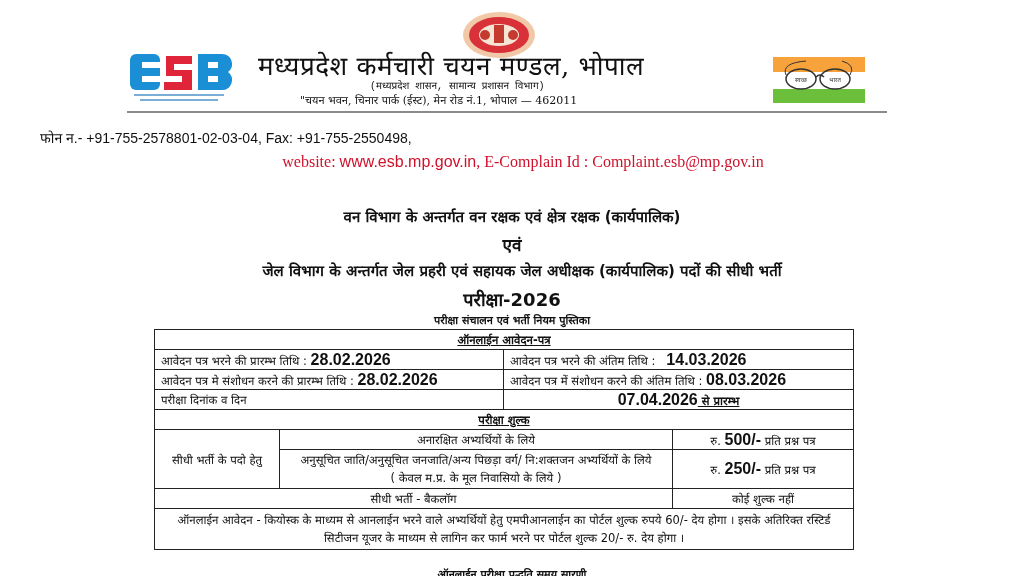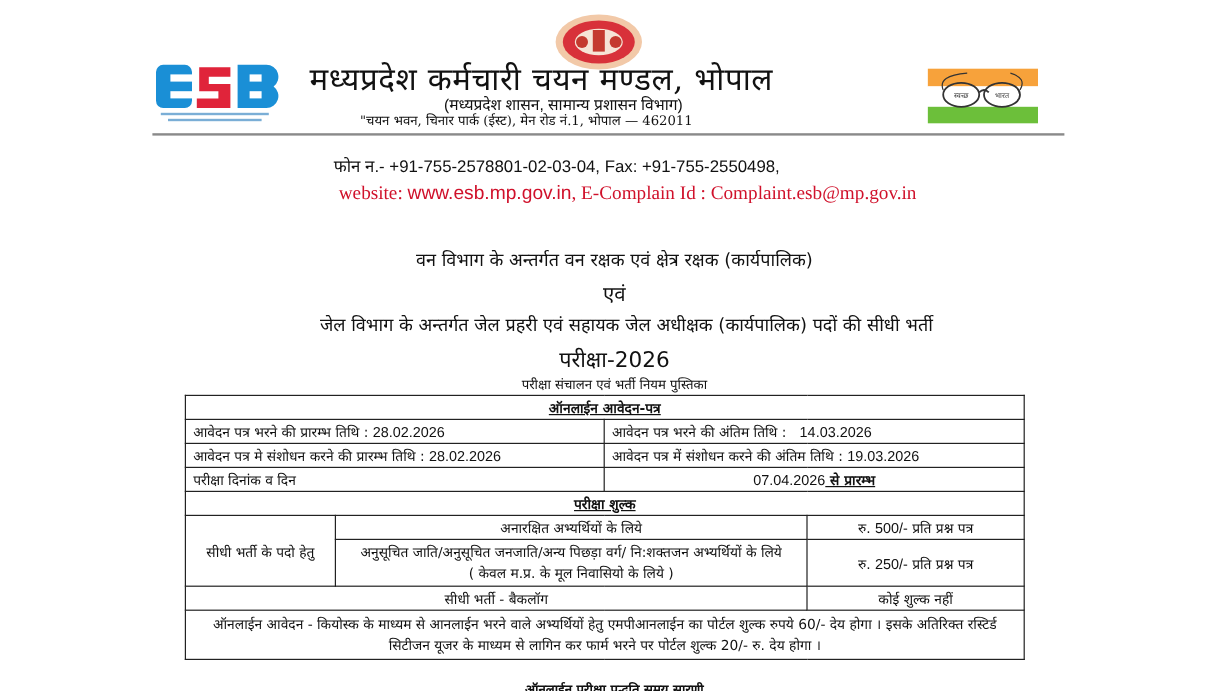--- a/index.html
+++ b/index.html
@@ -7,43 +7,43 @@
     width: 1024px; height: 576px; overflow: hidden; background: #ffffff;
     font-family: "DejaVu Sans", "Liberation Sans", sans-serif; color: #111;
     position: relative;
   }
   .abs { position: absolute; }
   
   .esb-logo { left: 128px; top: 48px; width: 108px; height: 60px; }
   .emblem { left: 461px; top: 10px; width: 76px; height: 50px; }
   .swachh { left: 773px; top: 57px; width: 92px; height: 46px; }
   .org-title { left: 258px; top: 47px; font-size: 26px; letter-spacing: 0.5px; white-space: nowrap; color: #111; font-family: "DejaVu Serif", serif; text-align: right; }
-  .org-sub1 { left: 370px; top: 78px; font-size: 13px; white-space: nowrap; font-family: Liberation Sans, sans-serif; }
+  .org-sub1 { left: 370px; top: 78px; font-size: 10px; white-space: nowrap; font-family: Liberation Mono, monospace; }
   .org-sub2 { left: 300px; top: 92px; font-size: 11px; white-space: nowrap; font-family: "DejaVu Serif", serif; }
   .hr { left: 127px; top: 111px; width: 760px; height: 2px; background: #8a8a8a; }
-  .phone { left: 0; width: 888px; top: 128px; text-align: center; font-family: "Liberation Sans", sans-serif; font-size: 14px; padding-left: 40px; box-sizing: border-box; }
+  .phone { left: 0; width: 888px; top: 128px; font-family: "Liberation Sans", sans-serif; font-size: 14px; padding-left: 40px; box-sizing: border-box; }
   .web { left: 0; width: 1024px; top: 153px; text-align: center; font-family: "Liberation Serif", serif; font-size: 16px; color: #d0112b; padding-left: 22px; box-sizing: border-box; }
   .web .site { font-family: "Liberation Sans", sans-serif; }
 
-  .t1, .t2, .t3, .t4, .t5 { left: 0; width: 1024px; text-align: center; font-weight: normal; font-family: "DejaVu Sans", sans-serif; }
+  .t1, .t2, .t3, .t4, .t5 { left: 0; width: 1024px; text-align: center; font-weight: bold; font-family: "DejaVu Sans", sans-serif; }
   .t1 { top: 206px; font-size: 15px; }
   .t2 { top: 233px; font-size: 17px; }
   .t3 { top: 260px; font-size: 15px; padding-left: 20px; box-sizing: border-box; }
   .t4 { top: 287px; font-size: 18px; }
   .t5 { top: 312px; font-size: 11px; }
 
   
   table.info {
     position: absolute; left: 154px; top: 329px; width: 699px;
     border-collapse: collapse; font-size: 11.5px; table-layout: fixed;
   }
   table.info td { border: 1.5px solid #222; padding: 0 6px; height: 19px; white-space: nowrap; overflow: hidden; }
   .center { text-align: center; }
   .bold { font-weight: bold; text-decoration: underline; }
-  .date { font-family: "Liberation Sans", sans-serif; font-weight: normal; font-size: 12px; }
+  .date { font-family: "Liberation Sans", sans-serif; font-weight: bold; font-size: 16px; }
   .multi { white-space: normal !important; line-height: 18px; }
 </style>
 </head>
 <body>
 
 <div class="abs esb-logo">
   <svg width="108" height="60" viewBox="0 0 108 60">
     <rect x="2" y="6" width="30" height="36" rx="6" fill="#1a8fd6"></rect>
     <rect x="14" y="14" width="18" height="6" fill="#fff"></rect>
     <rect x="14" y="28" width="18" height="6" fill="#fff"></rect>
@@ -119,21 +119,21 @@
       &nbsp;&nbsp;<span class="date">14.03.2026</span>
     </td>
   </tr>
   <tr>
     <td colspan="2">
       <span>आवेदन पत्र मे संशोधन करने की प्रारम्भ तिथि  :</span>
       <span class="date">28.02.2026</span>
     </td>
     <td colspan="2">
       <span>आवेदन पत्र में संशोधन करने की अंतिम तिथि  :</span>
-      <span class="date">19.03.2026</span>
+      <span class="date">08.03.2026</span>
     </td>
   </tr>
   <tr>
     <td colspan="2">परीक्षा दिनांक व दिन</td>
     <td colspan="2" class="center">
       <span class="date">07.04.2026</span><span class="bold"> से प्रारम्भ</span>
     </td>
   </tr>
   <tr>
     <td colspan="4" class="center bold">परीक्षा शुल्क</td>

